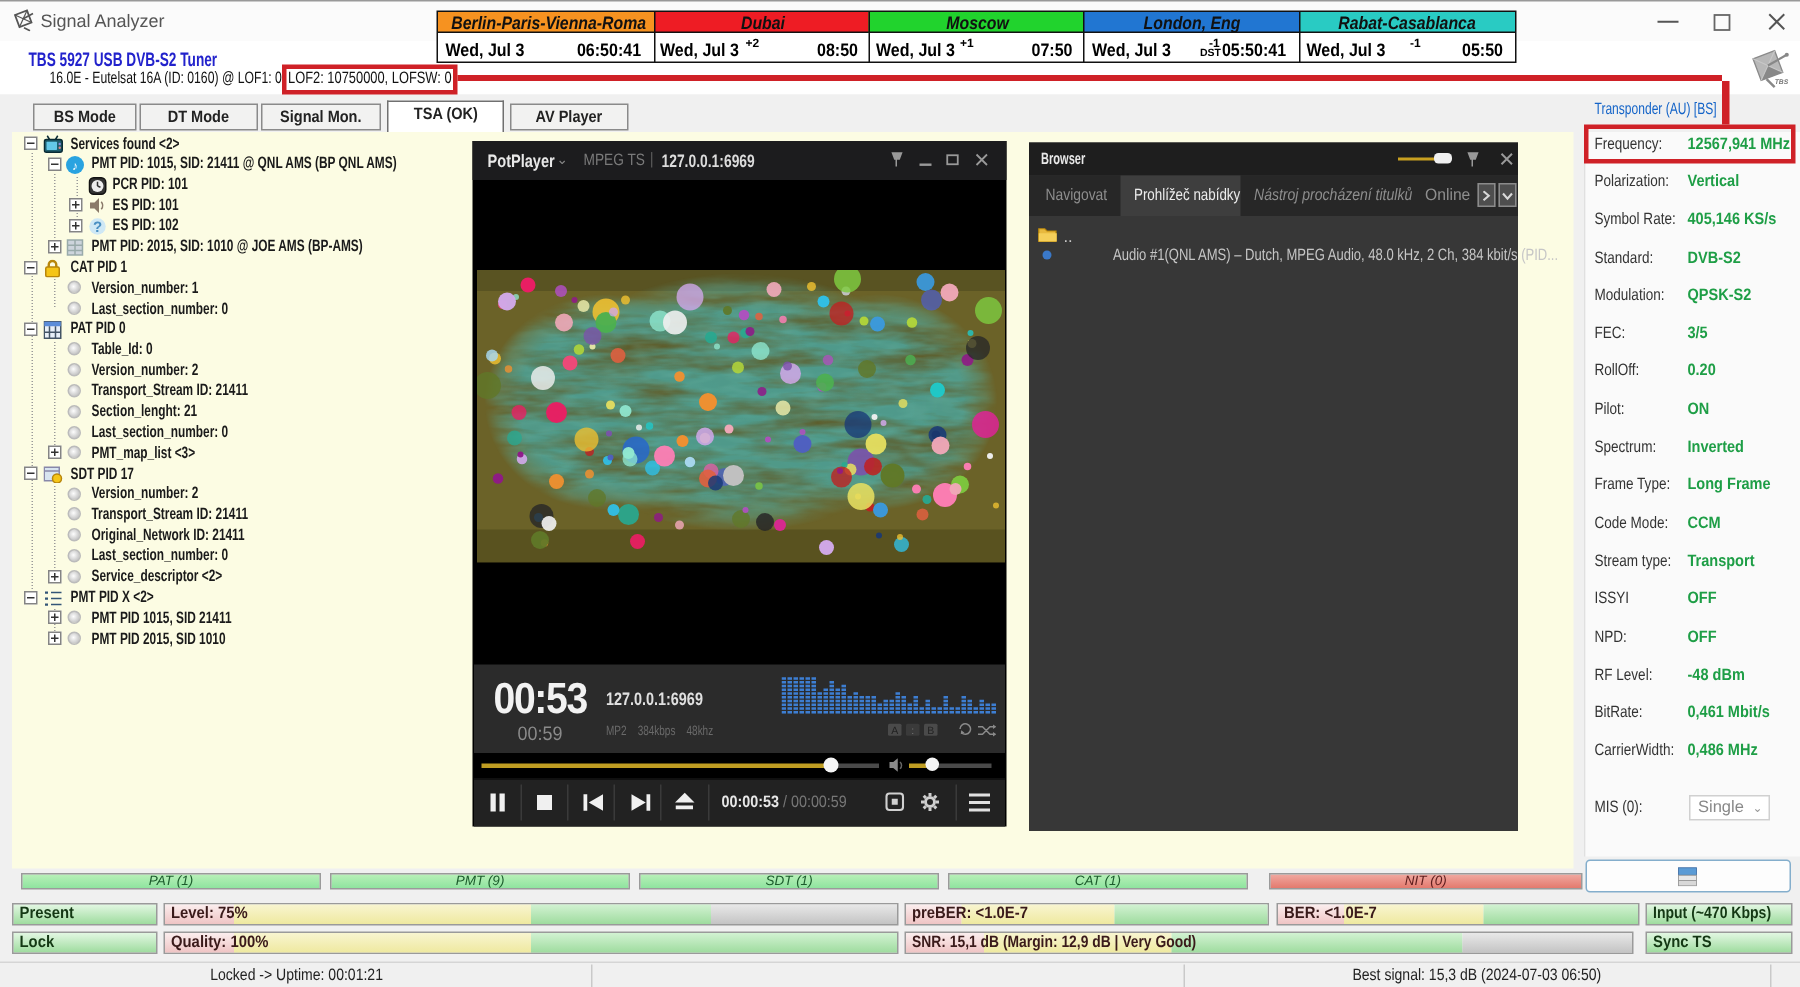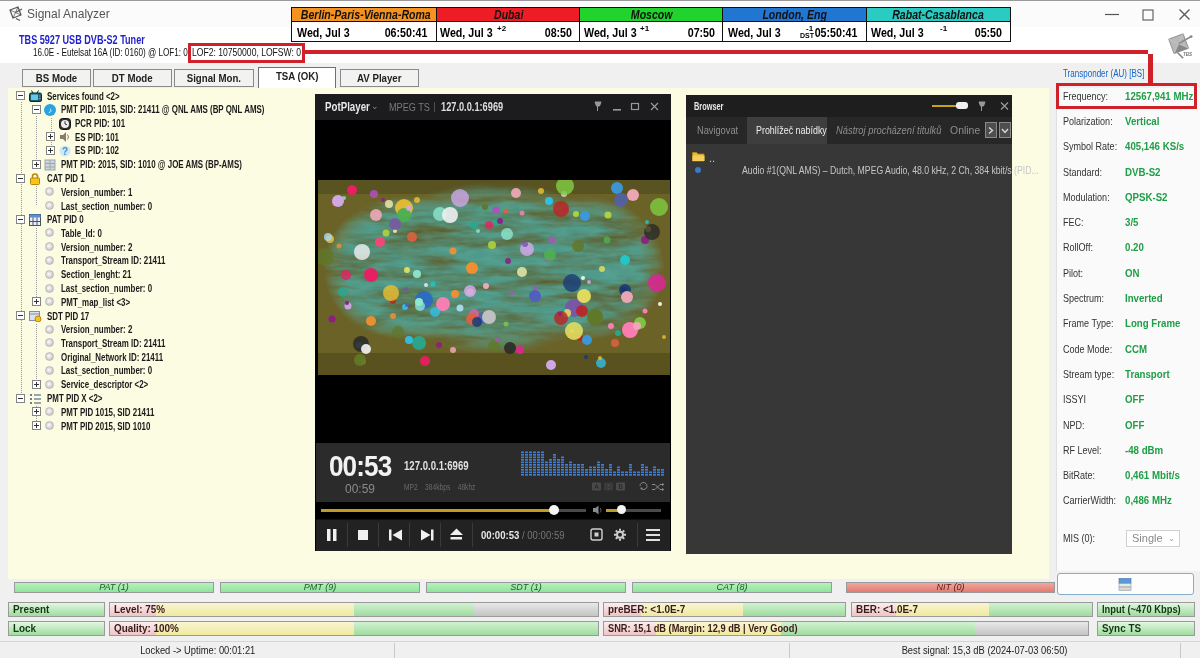--- a/index.html
+++ b/index.html
@@ -769,21 +769,21 @@
 <div class="abs" style="left:1126px; top:530px; width:54px; height:17px; background:#fff; border:1px solid #d0d0d0; font-size:11px; color:#888; line-height:15px; padding-left:5px;">Single <span style="position:absolute; right:4px; top:0; font-size:8px; color:#999;">⌄</span></div>
 
 <div class="abs redbox" style="left:188px; top:43px; width:117px; height:20px;"></div>
 <div class="abs redline" style="left:305px; top:50px; width:843px; height:4px;"></div>
 <div class="abs redline" style="left:1148px; top:54px; width:5px; height:29px;"></div>
 <div class="abs redbox" style="left:1056px; top:83px; width:141px; height:26px;"></div>
 
 <div class="pbar" style="left:14px; width:200px; background:linear-gradient(#b8f0b8,#8fe49f); color:#1c5c2c;">PAT (1)</div>
 <div class="pbar" style="left:220px; width:200px; background:linear-gradient(#b8f0b8,#8fe49f); color:#1c5c2c;">PMT (9)</div>
 <div class="pbar" style="left:426px; width:200px; background:linear-gradient(#b8f0b8,#8fe49f); color:#1c5c2c;">SDT (1)</div>
-<div class="pbar" style="left:632px; width:200px; background:linear-gradient(#b8f0b8,#8fe49f); color:#1c5c2c;">CAT (8)</div>
+<div class="pbar" style="left:632px; width:200px; background:linear-gradient(#b8f0b8,#8fe49f); color:#1c5c2c;">CAT (1)</div>
 <div class="pbar" style="left:846px; width:209px; background:linear-gradient(#f0a8a0,#e47a6e); color:#5c1c1c;">NIT (0)</div>
 <div class="sigbox" style="left:8px; top:602px; width:97px;"><span class="sx" style="transform:scaleX(0.9);">Present</span></div>
 <div class="sigbox" style="left:8px; top:621px; width:97px;"><span class="sx" style="transform:scaleX(0.9);">Lock</span></div>
 <div class="sbar" style="left:109px; top:602px; width:490px; background:linear-gradient(#fdfdfd,#e8e8e8);"><span style="position:absolute; left:0px; top:0; width:46px; height:13px; background:linear-gradient(#fbeeee,#efc4c4);"></span><span style="position:absolute; left:46px; top:0; width:198px; height:13px; background:linear-gradient(#f8f5d0,#efe9a0);"></span><span style="position:absolute; left:244px; top:0; width:120px; height:13px; background:linear-gradient(#d2f2d2,#9fdc9f);"></span><span style="position:absolute; left:364px; top:0; width:124px; height:13px; background:linear-gradient(#e8e8e8,#c4c4c4);"></span><span style="position:relative;"><span class="sx" style="transform:scaleX(0.9);">Level: 75%</span></span></div>
 <div class="sbar" style="left:109px; top:621px; width:490px; background:linear-gradient(#fdfdfd,#e8e8e8);"><span style="position:absolute; left:0px; top:0; width:46px; height:13px; background:linear-gradient(#fbeeee,#efc4c4);"></span><span style="position:absolute; left:46px; top:0; width:198px; height:13px; background:linear-gradient(#f8f5d0,#efe9a0);"></span><span style="position:absolute; left:244px; top:0; width:244px; height:13px; background:linear-gradient(#d2f2d2,#9fdc9f);"></span><span style="position:relative;"><span class="sx" style="transform:scaleX(0.9);">Quality: 100%</span></span></div>
 <div class="sbar" style="left:603px; top:602px; width:243px; background:linear-gradient(#fdfdfd,#e8e8e8);"><span style="position:absolute; left:0px; top:0; width:37px; height:13px; background:linear-gradient(#fbeeee,#efc4c4);"></span><span style="position:absolute; left:37px; top:0; width:102px; height:13px; background:linear-gradient(#f8f5d0,#efe9a0);"></span><span style="position:absolute; left:139px; top:0; width:102px; height:13px; background:linear-gradient(#d2f2d2,#9fdc9f);"></span><span style="position:relative;"><span class="sx" style="transform:scaleX(0.9);">preBER: &lt;1.0E-7</span></span></div>
 <div class="sbar" style="left:851px; top:602px; width:242px; background:linear-gradient(#fdfdfd,#e8e8e8);"><span style="position:absolute; left:0px; top:0; width:44px; height:13px; background:linear-gradient(#fbeeee,#efc4c4);"></span><span style="position:absolute; left:44px; top:0; width:93px; height:13px; background:linear-gradient(#f8f5d0,#efe9a0);"></span><span style="position:absolute; left:137px; top:0; width:103px; height:13px; background:linear-gradient(#d2f2d2,#9fdc9f);"></span><span style="position:relative;"><span class="sx" style="transform:scaleX(0.9);">BER: &lt;1.0E-7</span></span></div>
 <div class="sbar" style="left:603px; top:621px; width:486px; background:linear-gradient(#fdfdfd,#e8e8e8);"><span style="position:absolute; left:0px; top:0; width:52px; height:13px; background:linear-gradient(#fbeeee,#efc4c4);"></span><span style="position:absolute; left:52px; top:0; width:125px; height:13px; background:linear-gradient(#f8f5d0,#efe9a0);"></span><span style="position:absolute; left:177px; top:0; width:194px; height:13px; background:linear-gradient(#d2f2d2,#9fdc9f);"></span><span style="position:absolute; left:371px; top:0; width:113px; height:13px; background:linear-gradient(#e8e8e8,#c4c4c4);"></span><span style="position:relative;"><span class="sx" style="transform:scaleX(0.84);">SNR: 15,1 dB (Margin: 12,9 dB | Very Good)</span></span></div>
 <div class="sigbox" style="left:1097px; top:602px; width:98px;"><span class="sx" style="transform:scaleX(0.85);">Input (~470 Kbps)</span></div>
 <div class="sigbox" style="left:1097px; top:621px; width:98px;"><span class="sx" style="transform:scaleX(0.9);">Sync TS</span></div>

